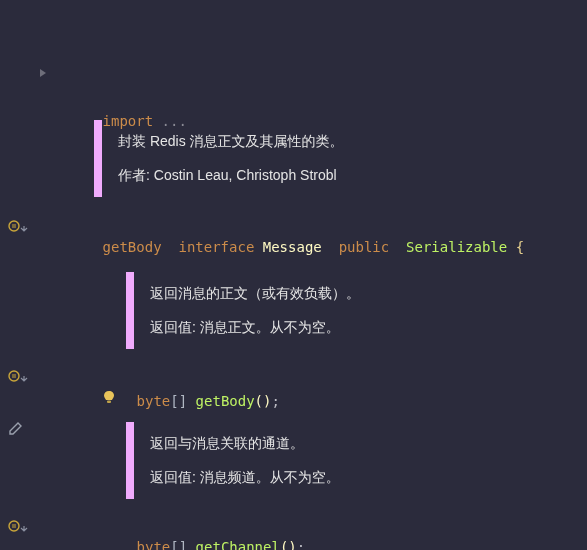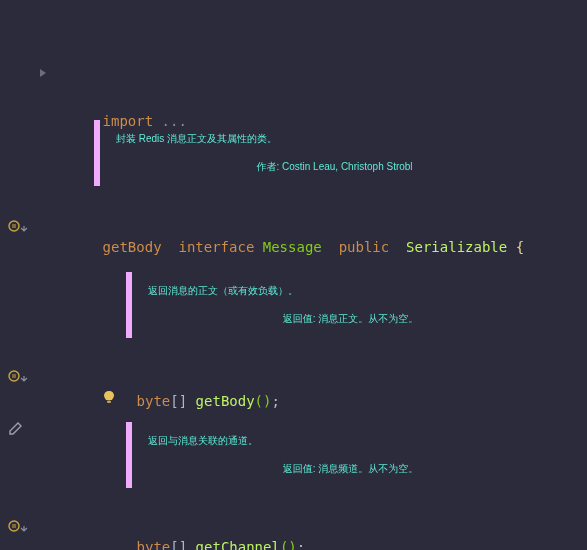--- a/index.html
+++ b/index.html
@@ -34,34 +34,34 @@
     position: absolute;
     width: 14px; height: 14px;
     left: 60px;
   }
   .bulb svg { width: 14px; height: 14px; }
   .gm { position: absolute; left: 8px; width: 26px; height: 16px; }
   .gm svg { width: 26px; height: 16px; }
   .doc-block {
     position: absolute;
     left: 52px; right: 20px;
-    border-left: 6px solid #f0abfc;
+    border-left: 8px solid #f0abfc;
     padding: 12px 14px 12px 16px;
-    color: #5eead4;
+    color: #e5e5e5;
     font-family: -apple-system, "Segoe UI", sans-serif;
-    font-size: 10px;
+    font-size: 14px;
     line-height: 1.4;
   }
   .doc-block.inner { left: 84px; }
   .doc-p { margin-bottom: 14px; }
-  .doc-p:last-child { margin-bottom: 0; text-align: center; }
+  .doc-p:last-child { margin-bottom: 0; }
   .kw  { color: #cc8c4a; }
   .type{ color: #b0b7c3; }
   .name{ color: #bef264; }
-  .id  { color: #84cc16; }
+  .id  { color: #fef9c3; }
   .pun { color: #bcbcc4; }
   .ell { color: #8a8a94; }
   .curly{ color: #e6d08e; }
   .edit-icon {
     position: absolute;
     left: 8px;
     width: 18px; height: 18px;
   }
   .edit-icon svg { width: 16px; height: 16px; stroke: #9aa0ad; fill: none; stroke-width: 1.4; }
 </style>

